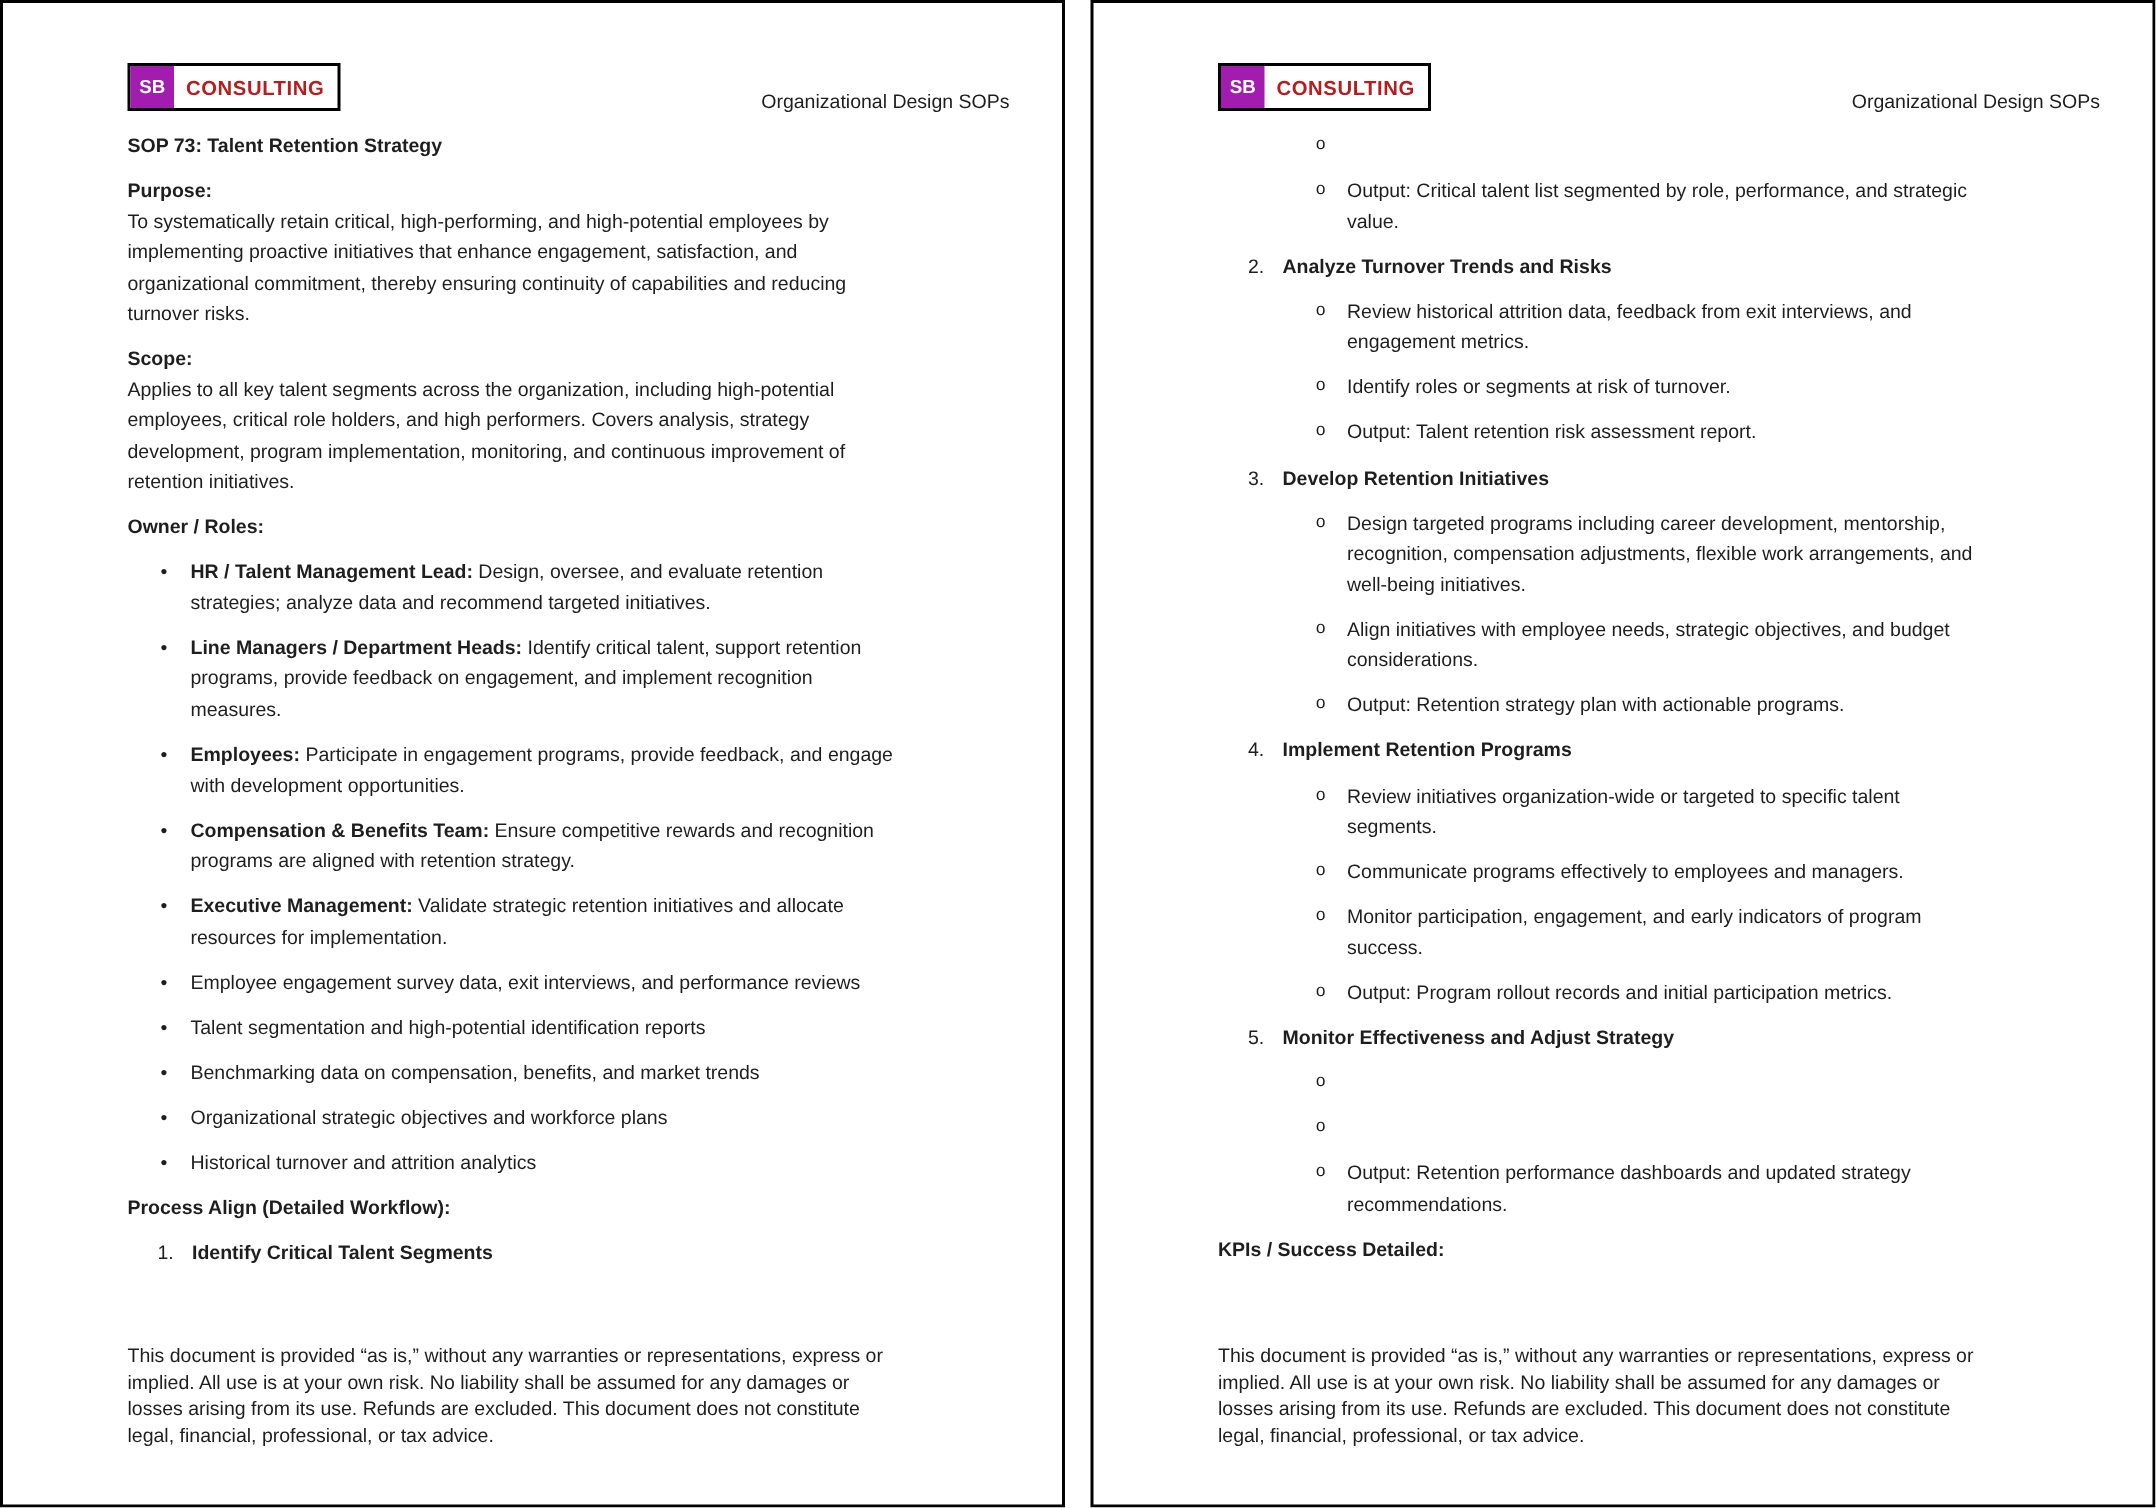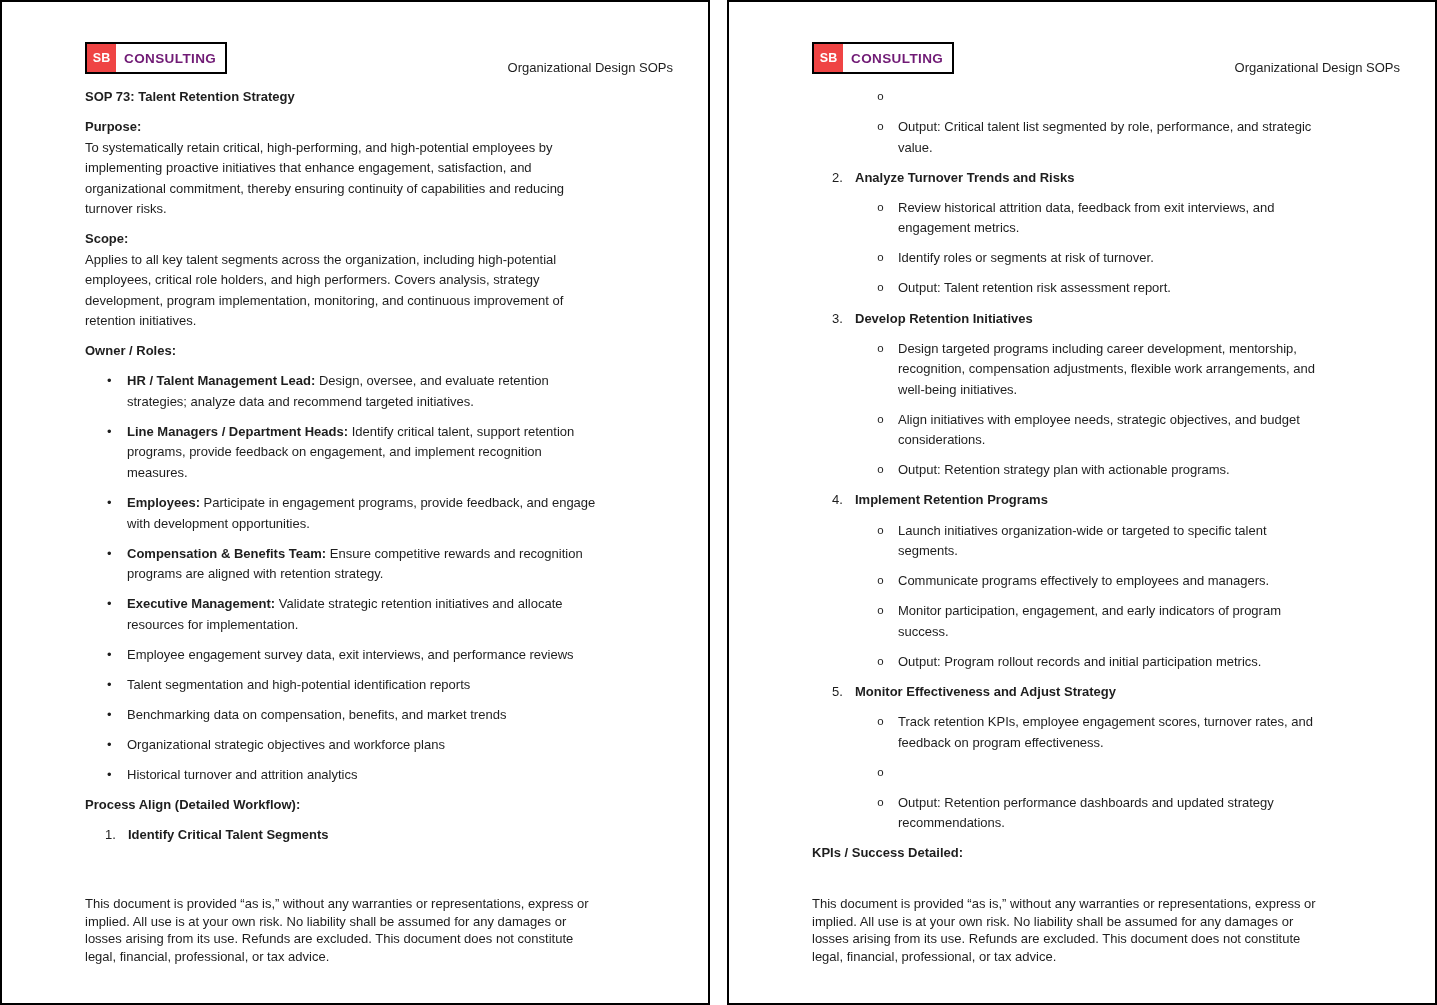--- a/index.html
+++ b/index.html
@@ -26,29 +26,29 @@
     display: flex; justify-content: space-between; align-items: flex-end;
     height: 34px; margin-bottom: 11px;
   }
   .logo {
     align-self: flex-start;
     display: inline-flex; align-items: stretch;
     border: 2px solid #000; height: 32px; box-sizing: border-box;
     background: #fff;
   }
   .logo-sq {
-    background: #ef4444; color: #fff;
+    background: #a21caf; color: #fff;
     width: 29px; display: flex; align-items: center; justify-content: center;
     font-weight: 700; font-size: 12.5px;
   }
   .logo-name {
     display: flex; align-items: center;
     padding: 0 9px 0 8px;
     font-weight: 700; font-size: 13.5px; letter-spacing: 0.4px;
-    color: #701a75;
+    color: #b91c1c;
   }
   .header-right { font-size: 13px; line-height: 16px; margin-top: 16px; }
 
   .title, .h, .p, .li { font-size: 13px; line-height: 20.5px; }
   .title { font-weight: 700; margin: 0 0 9.6px; }
   .h { font-weight: 700; margin: 0 0 9.6px; }
   .h.tight { margin-bottom: 0; }
   .p { margin: 0 0 9.6px; white-space: pre-line; }
 
   .li { display: flex; margin: 0 0 9.6px; }
@@ -219,21 +219,21 @@
       <span class="marker">o</span>
       <span class="btxt">Output: Retention strategy plan with actionable programs.</span>
     </div>
 
     <div class="li">
       <span class="num">4.</span>
       <span class="btxt step-label">Implement Retention Programs</span>
     </div>
     <div class="li sub">
       <span class="marker">o</span>
-      <span class="btxt">Launch initiatives organization-wide or targeted to specific talent
+      <span class="btxt">Review initiatives organization-wide or targeted to specific talent
 segments.</span>
     </div>
     <div class="li sub">
       <span class="marker">o</span>
       <span class="btxt">Communicate programs effectively to employees and managers.</span>
     </div>
     <div class="li sub">
       <span class="marker">o</span>
       <span class="btxt">Monitor participation, engagement, and early indicators of program
 success.</span>
@@ -242,22 +242,20 @@
       <span class="marker">o</span>
       <span class="btxt">Output: Program rollout records and initial participation metrics.</span>
     </div>
 
     <div class="li">
       <span class="num">5.</span>
       <span class="btxt step-label">Monitor Effectiveness and Adjust Strategy</span>
     </div>
     <div class="li sub">
       <span class="marker">o</span>
-      <span class="btxt">Track retention KPIs, employee engagement scores, turnover rates, and
-feedback on program effectiveness.</span>
     </div>
     <div class="li sub">
       <span class="marker">o</span>
     </div>
     <div class="li sub">
       <span class="marker">o</span>
       <span class="btxt">Output: Retention performance dashboards and updated strategy
 recommendations.</span>
     </div>
 

